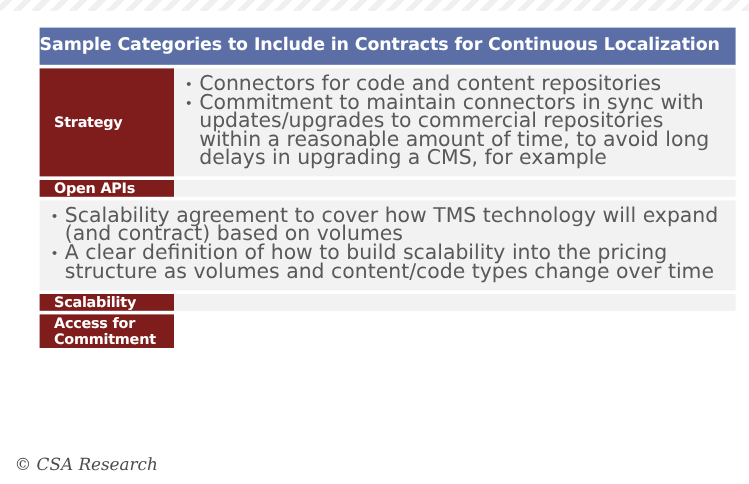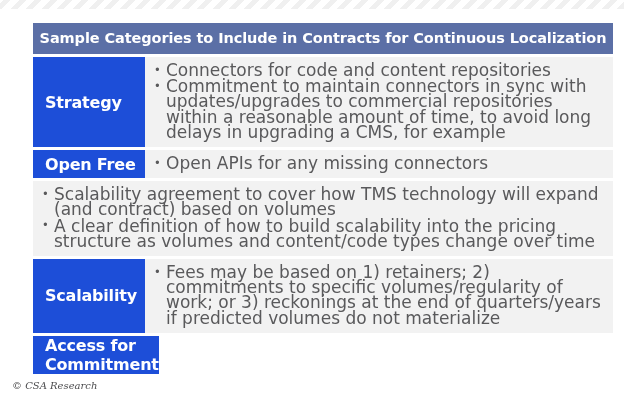--- a/index.html
+++ b/index.html
@@ -47,39 +47,38 @@
     top: 23px;
     width: 580px;
   }
 
   
   .table-title {
     background: #5b6fa6;
     color: #ffffff;
     font-size: 14.5px;
     font-weight: bold;
-    text-align: center;
     line-height: 31px;
     height: 31px;
     letter-spacing: -0.1px;
     white-space: nowrap;
     overflow: hidden;
   }
 
   
   .row {
     display: flex;
     align-items: stretch;
     margin-top: 3px;
   }
   .row-label {
     flex: 0 0 112px;
-    background: #1d4ed8;
+    background: #7f1d1d;
     color: #ffffff;
-    font-size: 16px;
+    font-size: 12px;
     font-weight: bold;
     display: flex;
     align-items: center;
     padding-left: 12px;
     box-sizing: border-box;
     letter-spacing: -0.2px;
   }
   .row-body {
     flex: 1 1 auto;
     background: #f2f2f2;
@@ -110,21 +109,21 @@
     color: #59595b;
     font-size: 11.4px;
     line-height: 15.2px;
   }
 
   
   .credit {
     position: absolute;
     left: 12px;
     top: 380px;
-    font-size: 10px;
+    font-size: 14px;
     font-style: italic;
     color: #4d4d4f;
     font-family: "DejaVu Serif", "Liberation Serif", serif;
   }
 </style>
 </head>
 <body>
 
 <div class="slide">
 
@@ -138,42 +137,40 @@
       <div class="row-label">Strategy</div>
       <div class="row-body">
         <ul class="bullets">
           <li>Connectors for code and content repositories</li>
           <li>Commitment to maintain connectors in sync with updates/upgrades to commercial repositories within a reasonable amount of time, to avoid long delays in upgrading a CMS, for example</li>
         </ul>
       </div>
     </div>
 
     <div class="row">
-      <div class="row-label">Open Free</div>
+      <div class="row-label">Open APIs</div>
       <div class="row-body">
         <ul class="bullets">
-          <li>Open APIs for any missing connectors</li>
         </ul>
       </div>
     </div>
 
     <div class="row">
       <div class="row-body">
         <ul class="bullets">
           <li>Scalability agreement to cover how TMS technology will expand (and contract) based on volumes</li>
           <li>A clear definition of how to build scalability into the pricing structure as volumes and content/code types change over time</li>
         </ul>
       </div>
     </div>
 
     <div class="row">
       <div class="row-label">Scalability</div>
       <div class="row-body">
         <ul class="bullets">
-          <li>Fees may be based on 1) retainers; 2) commitments to specific volumes/regularity of work; or 3) reckonings at the end of quarters/years if predicted volumes do not materialize</li>
         </ul>
       </div>
     </div>
 
     <div class="row">
       <div class="row-label">Access for Commitment</div>
     </div>
 
   </div>
 

